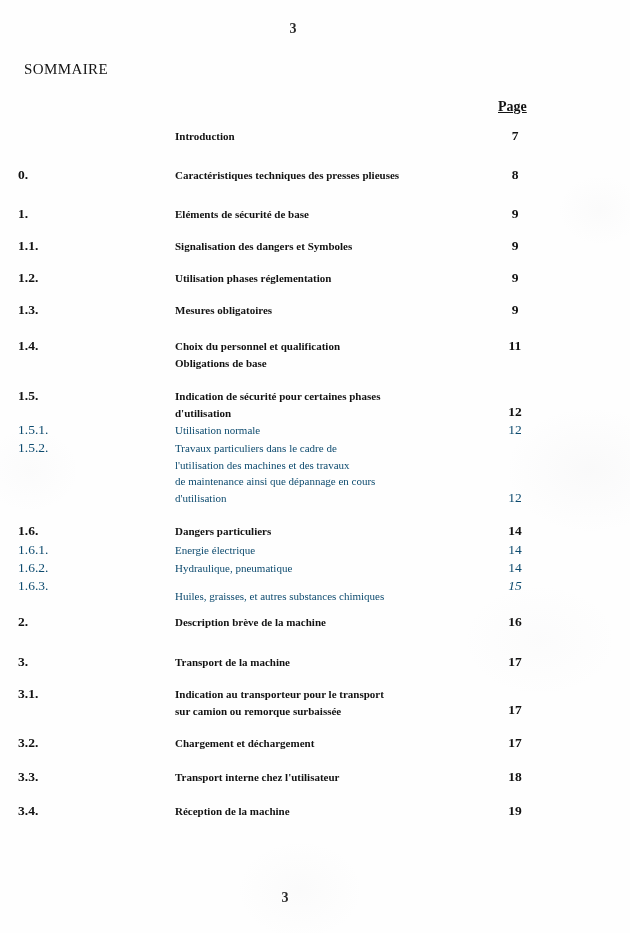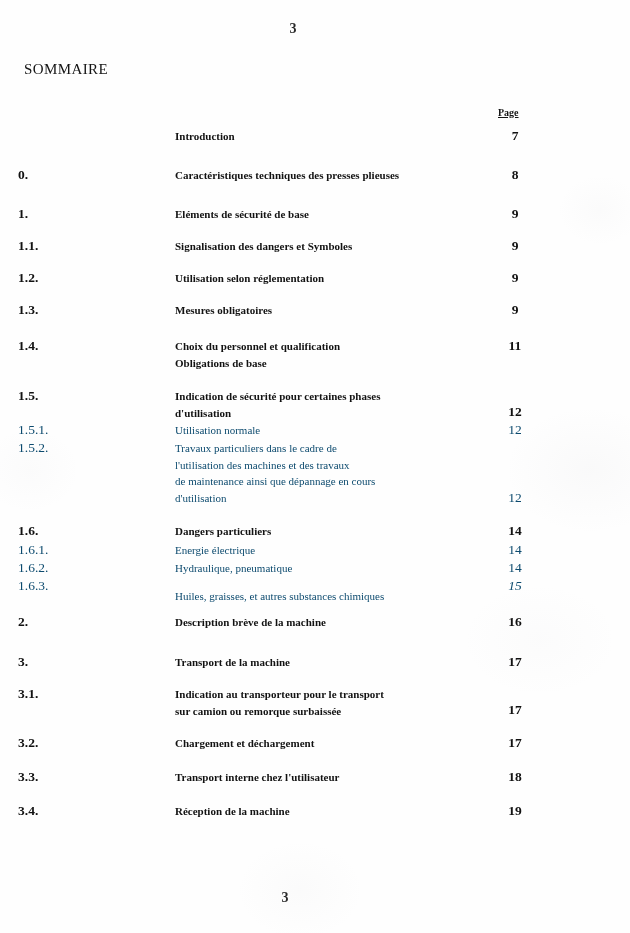--- a/index.html
+++ b/index.html
@@ -50,25 +50,24 @@
     font-size: 15px;
     font-weight: normal;
     letter-spacing: 0.4px;
     color: #141414;
   }
 
   .page-col-header {
     position: absolute;
     left: 498px;
     top: 99px;
-    font-size: 10px;
+    font-size: 14px;
     font-weight: bold;
     text-decoration: underline;
     color: #141414;
-    margin-top: 8px;
   }
 
   .toc {
     position: absolute;
     left: 0;
     top: 128px;
     width: 630px;
   }
 
   .toc-row {
@@ -141,21 +140,21 @@
       <span class="title" style="top: 78px;">Eléments de sécurité de base</span>
       <span class="pgnum" style="top: 78px;">9</span>
     </div>
     <div class="toc-row w-bold">
       <span class="num" style="top: 110px;">1.1.</span>
       <span class="title" style="top: 110px;">Signalisation des dangers et Symboles</span>
       <span class="pgnum" style="top: 110px;">9</span>
     </div>
     <div class="toc-row w-bold">
       <span class="num" style="top: 142px;">1.2.</span>
-      <span class="title" style="top: 142px;">Utilisation selon réglementation</span>
+      <span class="title" style="top: 142px;">Utilisation phases réglementation</span>
       <span class="pgnum" style="top: 142px;">9</span>
     </div>
     <div class="toc-row w-bold">
       <span class="num" style="top: 174px;">1.3.</span>
       <span class="title" style="top: 174px;">Mesures obligatoires</span>
       <span class="pgnum" style="top: 174px;">9</span>
     </div>
     <div class="toc-row w-bold">
       <span class="num" style="top: 210px;">1.4.</span>
       <span class="title" style="top: 210px;">Choix du personnel et qualification

